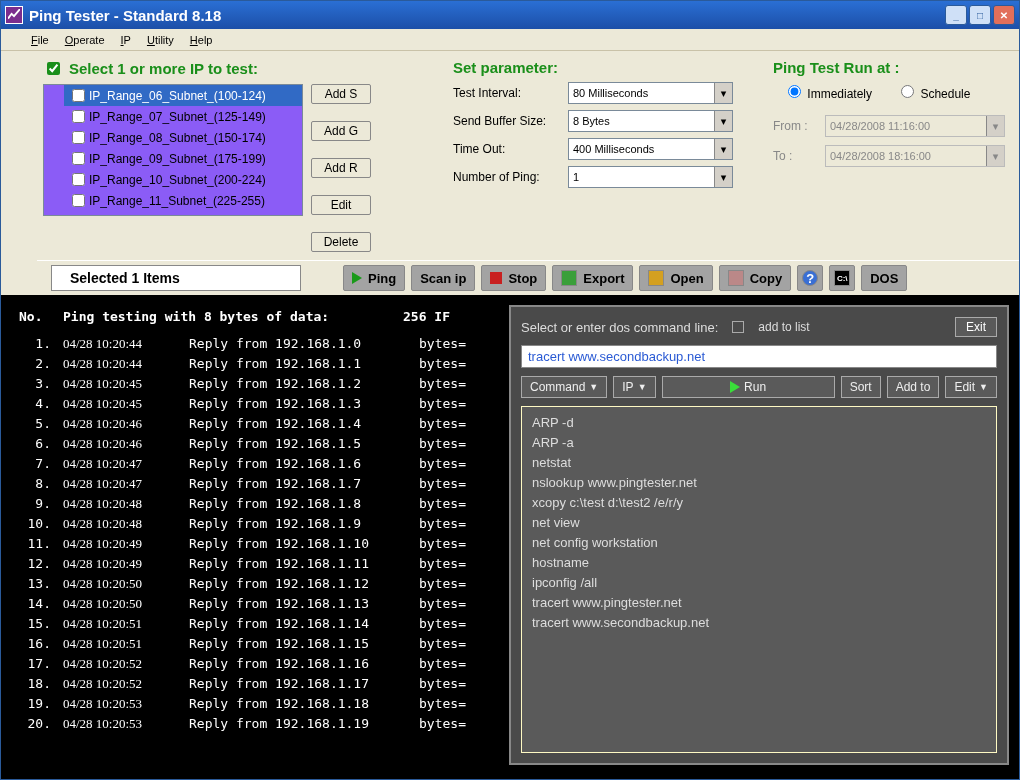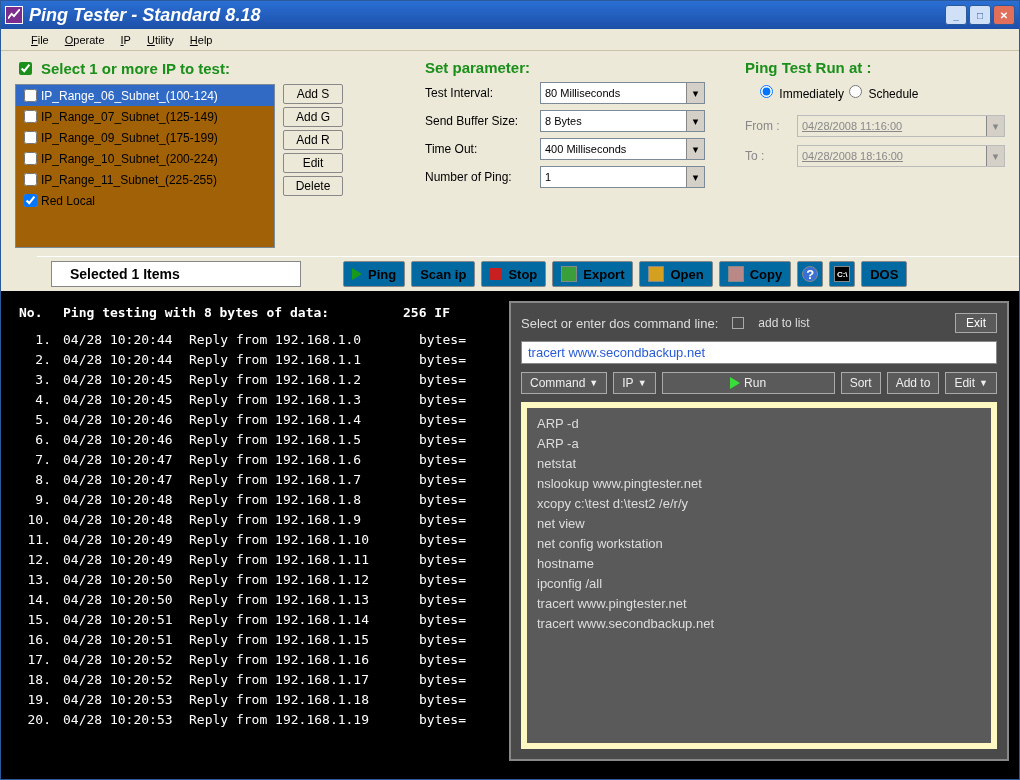--- a/index.html
+++ b/index.html
@@ -1,83 +1,83 @@
 <!DOCTYPE html>
 <html><head>
 <meta charset="utf-8">
 <style>
   * { box-sizing: border-box; }
   html,body { margin:0; padding:0; font-family: Tahoma, Arial, sans-serif; font-size:11px; background:#ece9d8; }
   .window { width:1020px; height:780px; background:#ece9d8; border:1px solid #2a5a9a; display:flex; flex-direction:column; }
   .titlebar { height:28px; background:linear-gradient(#2a6fd4,#1c4fa8); display:flex; align-items:center; padding:0 4px; color:#fff; }
   .titlebar .icon { width:18px; height:18px; background:#7b2d8e; border:1px solid #fff; margin-right:6px; display:inline-flex; align-items:center; justify-content:center; }
   .titlebar .icon svg { width:12px; height:12px; }
-  .titlebar .title { font-weight:bold; font-size:18px; flex:1;font-style:italic; }
+  .titlebar .title { font-weight:bold; font-size:15px; flex:1; }
   .titlebar .winbtns { display:flex; gap:2px; }
   .titlebar .winbtn { width:22px; height:20px; background:#cfe0f7; border:1px solid #2a5a9a; border-radius:3px; display:flex; align-items:center; justify-content:center; color:#2a5a9a; font-weight:bold; font-size:10px; cursor:pointer;}
   .titlebar .winbtn.close { background:#e26f5a; color:#fff; }
 
   .menubar { height:22px; background:#ece9d8; display:flex; align-items:center; padding:0 22px; gap:0; border-bottom:1px solid #c9c2a8; }
   .menubar span { padding:2px 8px; cursor:pointer; }
   .menubar span:first-letter { text-decoration:underline; }
 
-  .panel { padding:8px 14px; display:flex; gap:40px; }
+  .panel { padding:8px 14px; display:flex; gap:40px;margin-left:28px; }
   .section-title { color:#1a8f1a; font-weight:bold; font-size:15px; margin-bottom:6px; display:flex; align-items:center; gap:6px;}
   .section-title input { accent-color:#1a8f1a; }
 
   .ip-section { width:370px; display:flex; gap:8px; }
-  .ip-list { width:260px; height:164px; border:1px solid #7a8a99; background:#a16207; overflow:hidden; }
+  .ip-list { width:260px; height:132px; border:1px solid #7a8a99; background:#8b5cf6; overflow:hidden;padding-left:20px; }
   .ip-list .item { display:flex; align-items:center; padding:1px 4px; font-size:12px; }
   .ip-list .item input { margin-right:4px; }
   .ip-list .item.sel { background:#316ac5; color:#fff; }
-  .ip-btns { display:flex; flex-direction:column; gap:3px; }
+  .ip-btns { display:flex; flex-direction:column; gap:17px; }
   .btn { background:#ece9d8; border:1px solid #888; border-radius:2px; padding:2px 10px; font-size:12px; cursor:pointer; min-width:60px; text-align:center; }
 
   .param-section { width:280px; }
   .param-row { display:flex; align-items:center; margin-bottom:6px; gap:10px; }
   .param-row label { width:105px; font-size:12px; }
   .combo { flex:1; height:22px; border:1px solid #7a8a99; background:#fff; display:flex; align-items:center; padding:0 4px; position:relative; font-size:11px;}
   .combo .arrow { position:absolute; right:0; top:0; width:18px; height:100%; background:#d4d0c8; border-left:1px solid #888; display:flex; align-items:center; justify-content:center;}
 
   .run-section { flex:1; }
-  .radio-row { display:flex; margin-bottom:14px; padding-left:10px; font-size:12px;}
+  .radio-row { display:flex; gap:24px; margin-bottom:14px; padding-left:10px; font-size:12px;}
   .sched-row { display:flex; align-items:center; gap:10px; margin-bottom:8px; color:#888; font-size:12px;}
-  .sched-row .combo { background:#ece9d8; color:#888; width:180px; border-color:#bbb;text-decoration:underline;}
+  .sched-row .combo { background:#ece9d8; color:#888; width:180px; border-color:#bbb;}
 
   .toolbar { padding:4px 14px; border-top:1px solid #fff; display:flex; align-items:center; gap:6px;margin-left:36px; }
   .selected-bar { background:#fff; border:1px solid #888; padding:4px 18px; font-weight:bold; font-size:14px; width:250px;}
-  .tbtn { background:#0369a1; border:1px solid #888; border-radius:2px; padding:3px 8px; display:flex; align-items:center; gap:6px; font-weight:bold; font-size:13px; cursor:pointer; height:26px;}
+  .tbtn { background:#a3a3a3; border:1px solid #888; border-radius:2px; padding:3px 8px; display:flex; align-items:center; gap:6px; font-weight:bold; font-size:13px; cursor:pointer; height:26px;}
   .tri { width:0; height:0; }
   .tri.play { border-left:10px solid #1a9a1a; border-top:6px solid transparent; border-bottom:6px solid transparent;}
   .sq.stop { width:12px; height:12px; background:#c82020; }
   .ico16 { width:16px; height:16px; background:#d4a020; border:1px solid #888; }
   .ico16.export { background:#3a9f3a; }
   .ico16.open { background:#d4a020; }
   .ico16.copy { background:#b88; }
   .ico16.help { background:#3a6fd4; border-radius:50%; color:#fff; display:flex;align-items:center;justify-content:center;font-weight:bold;}
   .ico16.dos { background:#000; color:#fff; display:flex;align-items:center;justify-content:center;font-size:8px;}
 
   .console { flex:1; background:#000; color:#fff; font-family:"Lucida Console",monospace; font-size:13px; padding:14px 18px; position:relative; overflow:hidden; }
   .console .hdr { font-weight:bold; margin-bottom:10px; display:flex; }
   .console .hdr .c1 { width:44px;} .console .hdr .c2 { width:340px;} 
   .console .row { display:flex; line-height:20px; }
   .console .row .c0 { width:44px; text-align:right; padding-right:12px;}
-  .console .row .c1 { width:126px;}
+  .console .row .c1 { width:126px;font-family:Liberation Serif, serif;}
   .console .row .c2 { width:230px;}
   .console .row .c3 { width:60px;}
 
   .dospanel { position:absolute; top:10px; right:10px; width:500px; height:460px; background:#4a4a4a; border:2px solid #888; padding:10px; color:#ddd; font-family:Tahoma,Arial,sans-serif; font-size:12px; display:flex; flex-direction:column; gap:8px;justify-content:space-between;}
   .dospanel .top { display:flex; align-items:center; gap:14px; }
   .dospanel .top .lbl { flex:0 0 auto; font-size:13px;}
   .dospanel .exit { background:#5a5a5a; border:1px solid #aaa; color:#fff; padding:2px 10px; cursor:pointer; margin-left:auto;}
   .dospanel .input { background:#fff; border:1px solid #888; padding:3px 6px; color:#2a5ad4; font-size:13px;}
   .dospanel .btnrow { display:flex; gap:6px; }
   .dospanel .dbtn { background:#5a5a5a; border:1px solid #aaa; color:#eee; padding:3px 8px; cursor:pointer; display:flex; align-items:center; gap:4px; font-size:12px;}
   .dospanel .dbtn .tri.play { border-left-color:#3adc3a; }
-  .dospanel .list { flex:1; background:#5a5a5a; border:6px solid #fef9c3; padding:6px 10px; font-size:13px; line-height:20px; overflow:hidden;}
+  .dospanel .list { flex:1; background:#5a5a5a; border:1px solid #fef9c3; padding:6px 10px; font-size:13px; line-height:20px; overflow:hidden;}
   .chk { width:12px; height:12px; border:1px solid #aaa; display:inline-block; background:#4a4a4a;}
   .caret { font-size:9px; }
 </style>
 </head>
 <body>
 
 <div class="window">
 
   <div class="titlebar">
     <span class="icon">
@@ -110,20 +110,24 @@
       </div>
       <div class="ip-section">
         <div class="ip-list" id="ip-list">
             <div class="item sel">
               <input type="checkbox" style="">
               <span>IP_Range_06_Subnet_(100-124)</span>
             </div>
             <div class="item">
               <input type="checkbox" style="">
               <span>IP_Range_07_Subnet_(125-149)</span>
+            </div>
+            <div class="item">
+              <input type="checkbox" style="">
+              <span>IP_Range_08_Subnet_(150-174)</span>
             </div>
             <div class="item">
               <input type="checkbox" style="">
               <span>IP_Range_09_Subnet_(175-199)</span>
             </div>
             <div class="item">
               <input type="checkbox" style="">
               <span>IP_Range_10_Subnet_(200-224)</span>
             </div>
             <div class="item">

